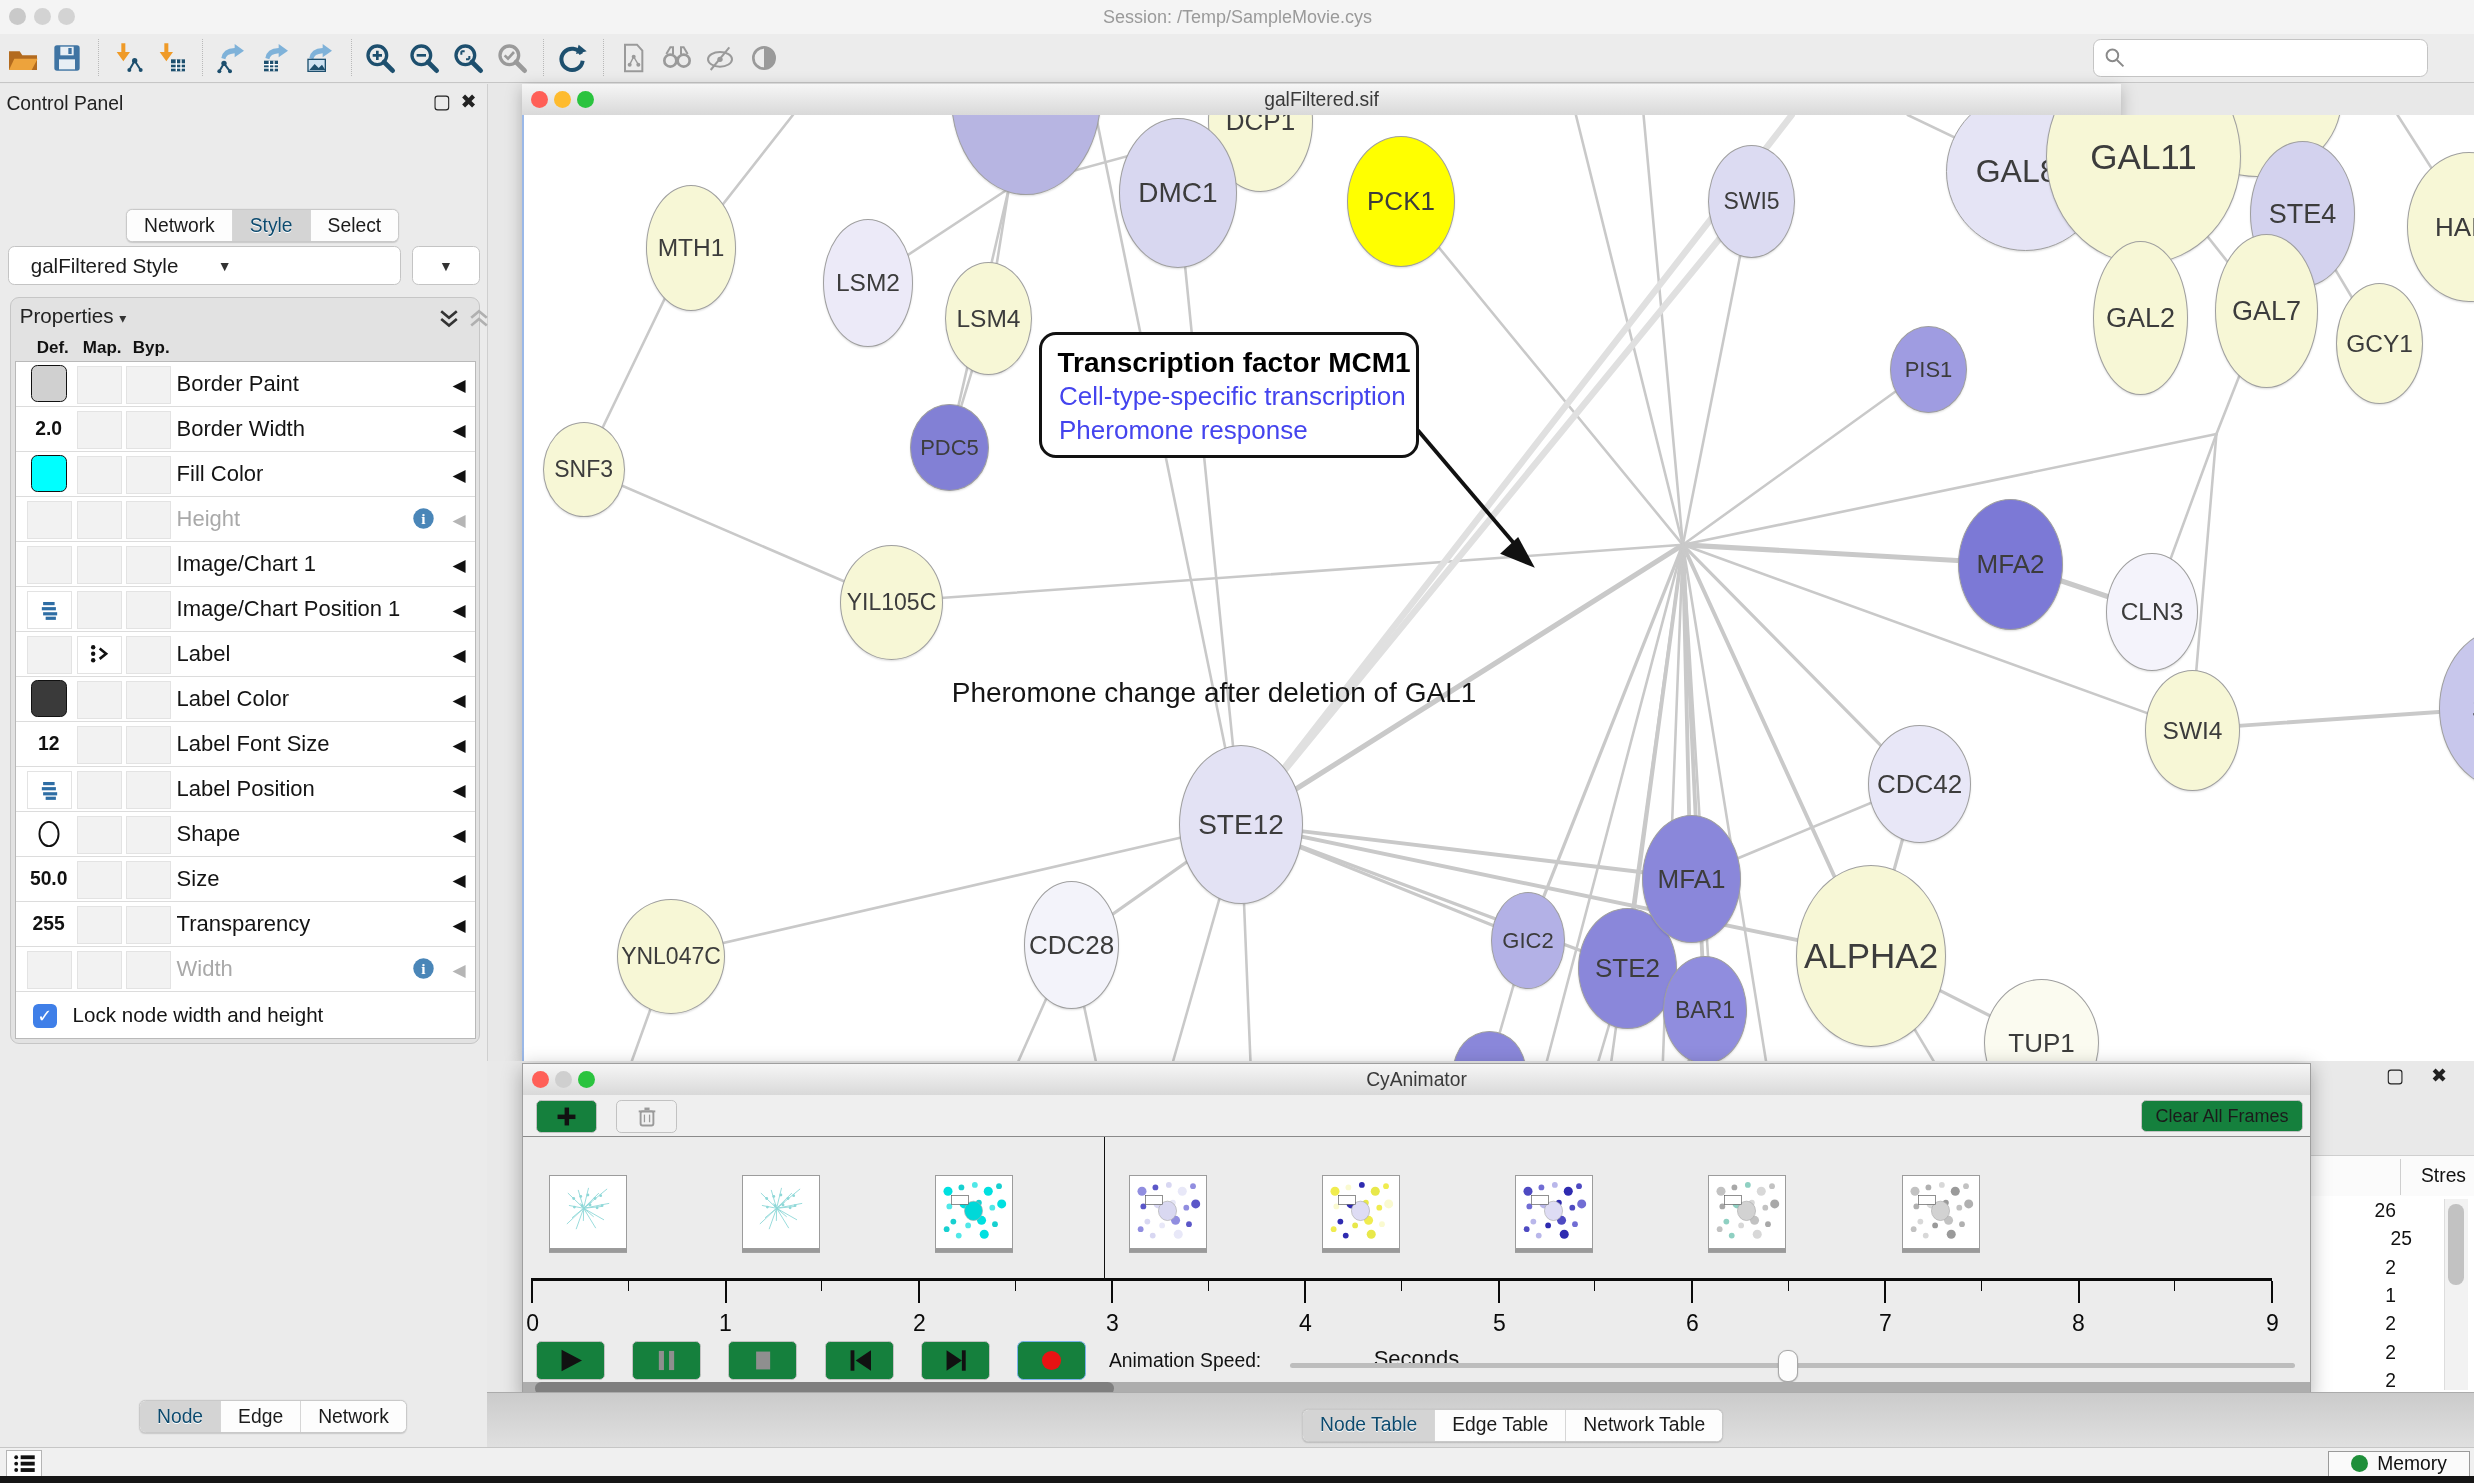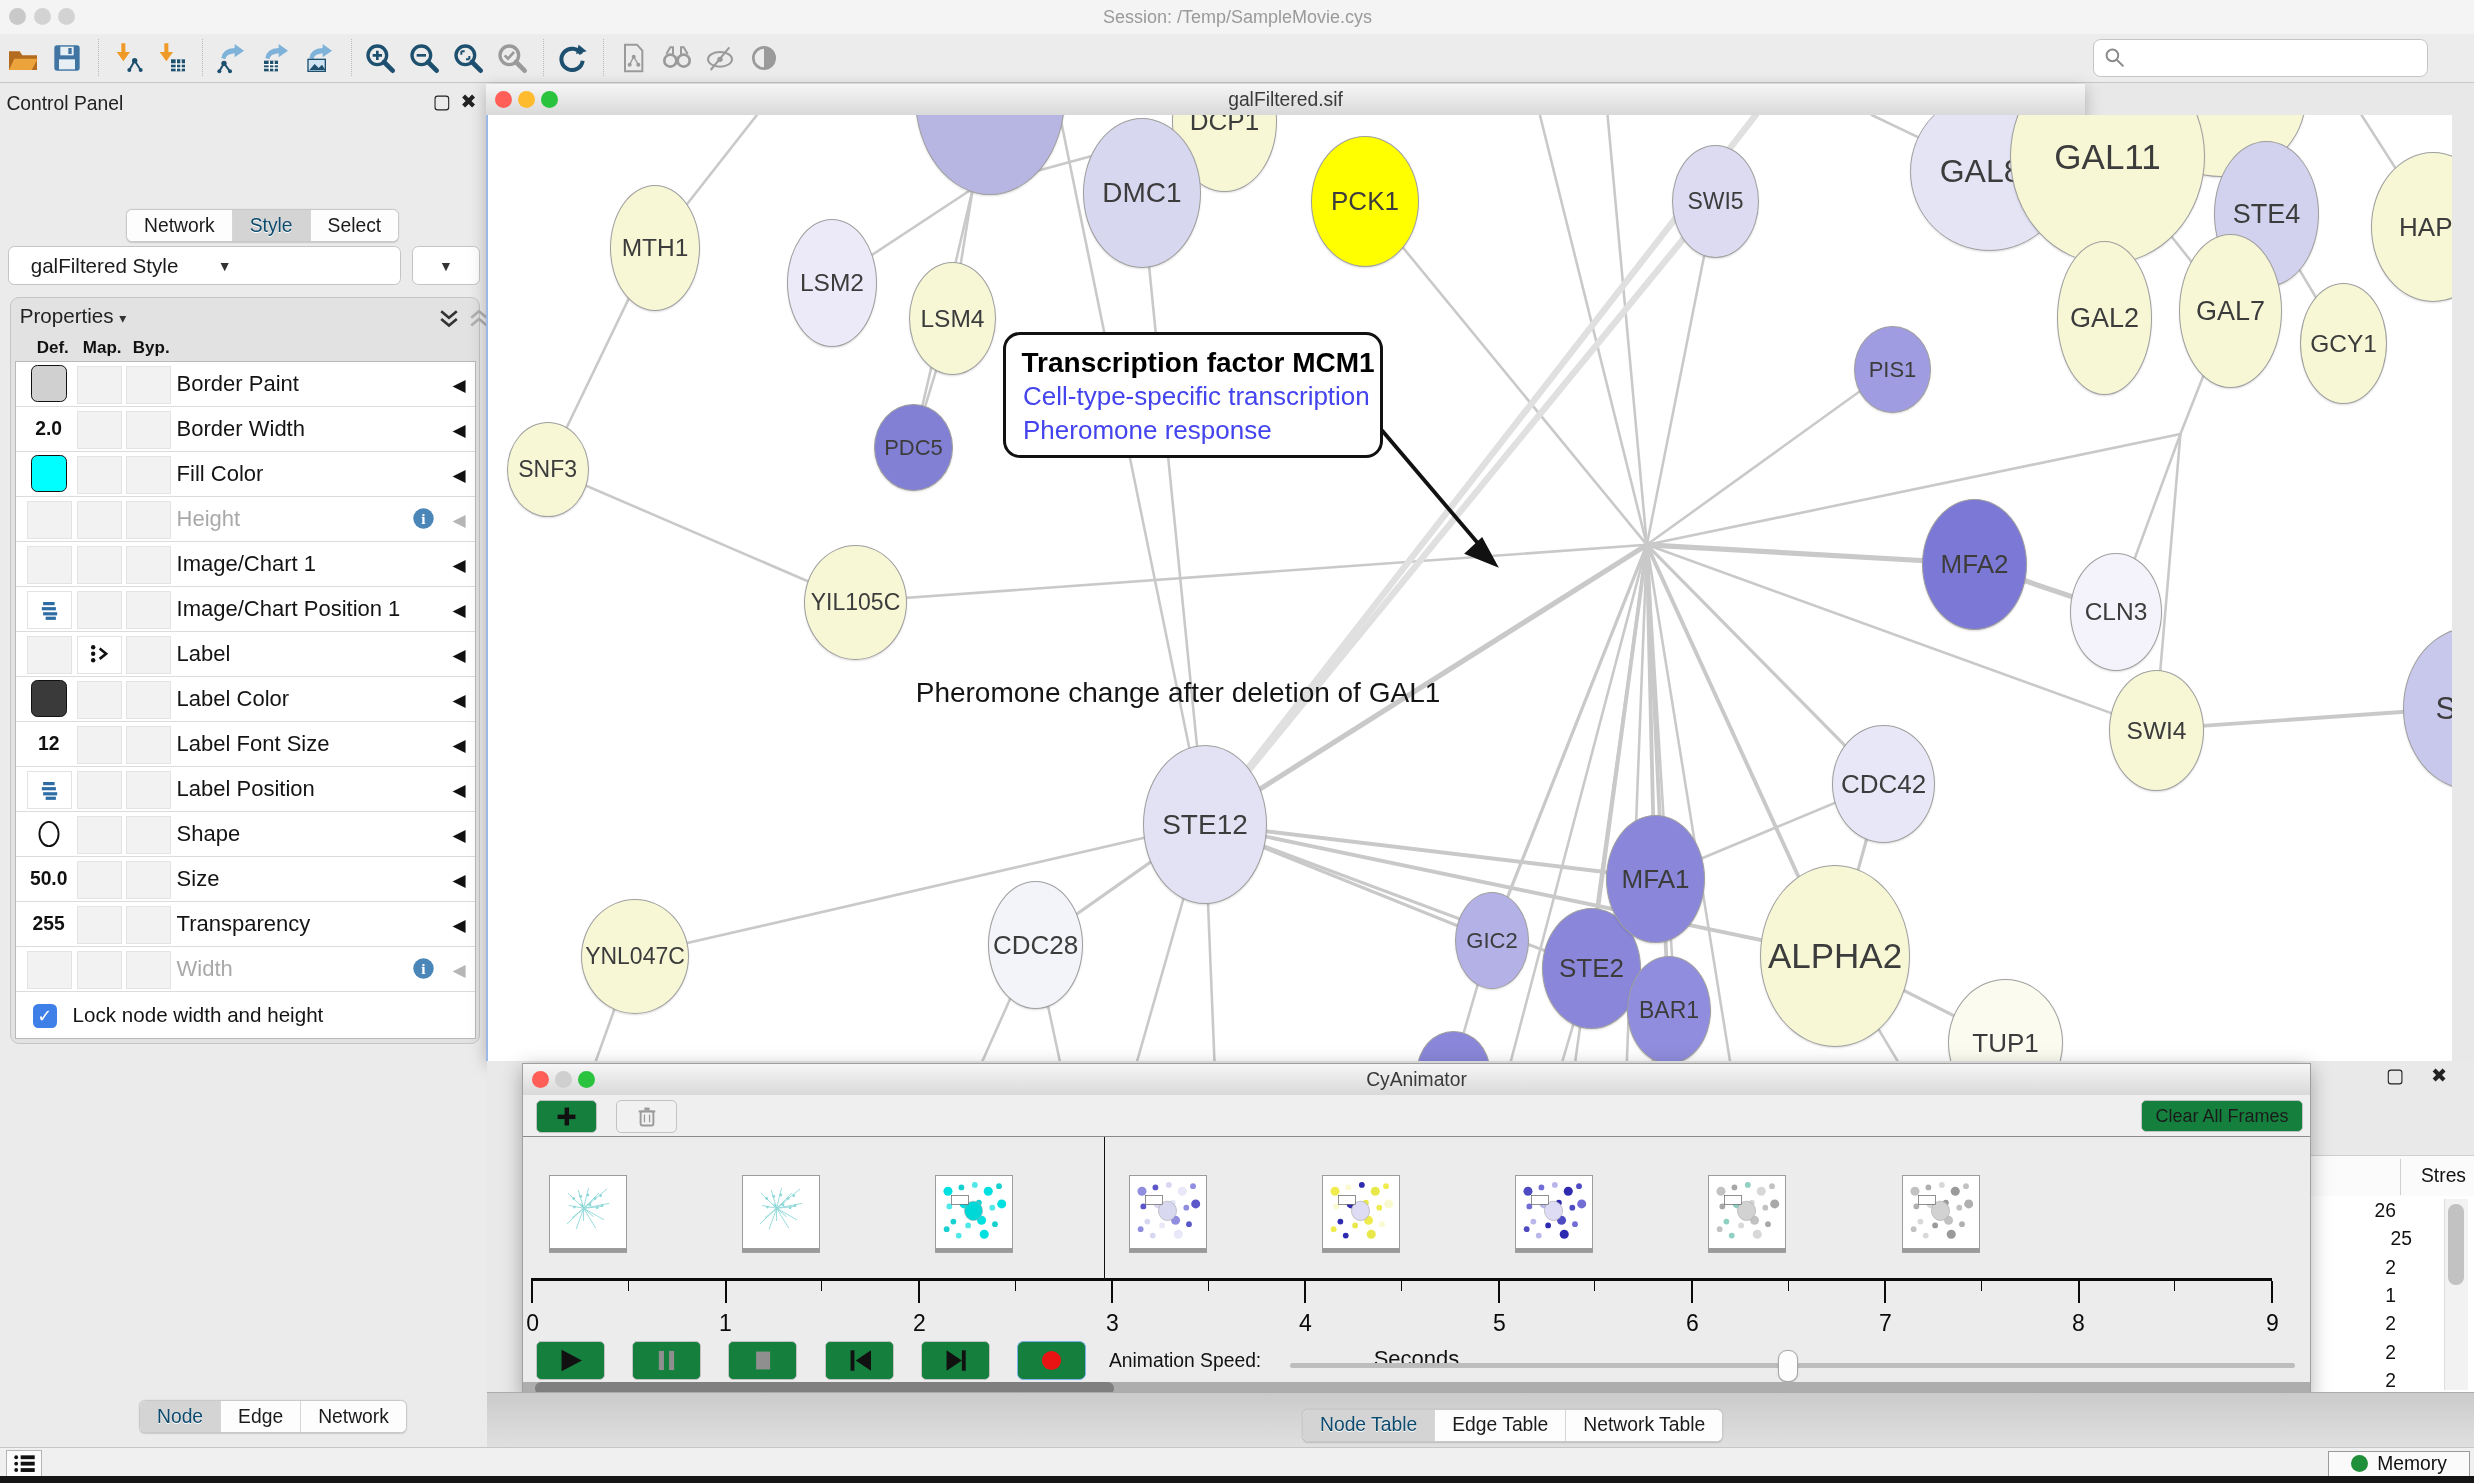--- a/index.html
+++ b/index.html
@@ -40,21 +40,21 @@
   .val{font-size:19.3px;font-weight:bold;color:#111;background:none!important;border:none!important;}
   .plabel{position:absolute;left:161px;top:0;height:44px;display:flex;align-items:center;font-size:22px;color:#141414;}
   .plabel.dis{color:#a9a9a9;}
   .parrow{position:absolute;right:9px;top:13px;font-size:17px;color:#111;}
   .parrow.dis{color:#b5b5b5;}
   .pinfo{position:absolute;right:40px;top:10.3px;}
   #lockrow{height:46px;position:relative;background:#fff;}
   #lockbox{position:absolute;left:17px;top:11.6px;width:24.5px;height:24.5px;background:#3f7fe8;border-radius:5.2px;color:#fff;font-size:18px;text-align:center;line-height:24.5px;}
   #locklabel{position:absolute;left:57px;top:0;height:46px;display:flex;align-items:center;font-size:20.6px;color:#141414;}
   
-  #netwin{left:486px;top:84px;width:1599px;height:977px;background:#5eead4;box-shadow:0 3.9px 15.5px rgba(0,0,0,.25);}
+  #netwin{left:522px;top:84px;width:1599px;height:977px;background:#5eead4;box-shadow:0 3.9px 15.5px rgba(0,0,0,.25);}
   .wtitle{left:0;top:0;width:100%;height:31px;background:linear-gradient(#f6f6f6,#d9d9d9);border-bottom:0.6px solid #b5b5b5;}
   .wtitle .txt{width:100%;text-align:center;line-height:31px;font-size:19.3px;color:#3a3a3a;}
   #netcanvas{left:0;top:31px;width:1966px;height:946px;background:#fff;overflow:hidden;}
   #focusline{left:0;top:0;width:1.9px;height:946px;background:#9ab8e8;}
   .node{position:absolute;border:1.3px solid #9f9f9f;border-radius:50%;display:flex;align-items:center;justify-content:center;color:#3c3c3c;box-shadow:0 1.3px 1.9px rgba(0,0,0,.12);}
   #annot{left:517px;top:217px;width:374px;height:120px;background:#fff;border:3.9px solid #111;border-radius:17px;}
   #annot .t{margin:11.6px 0 2.6px 15.5px;font-size:28px;font-weight:bold;color:#000;}
   #annot .l{margin:2.6px 0 0 17px;font-size:26px;color:#4444ee;}
   #caption{left:370px;top:562px;width:644px;text-align:center;font-size:28px;color:#141414;}
   

